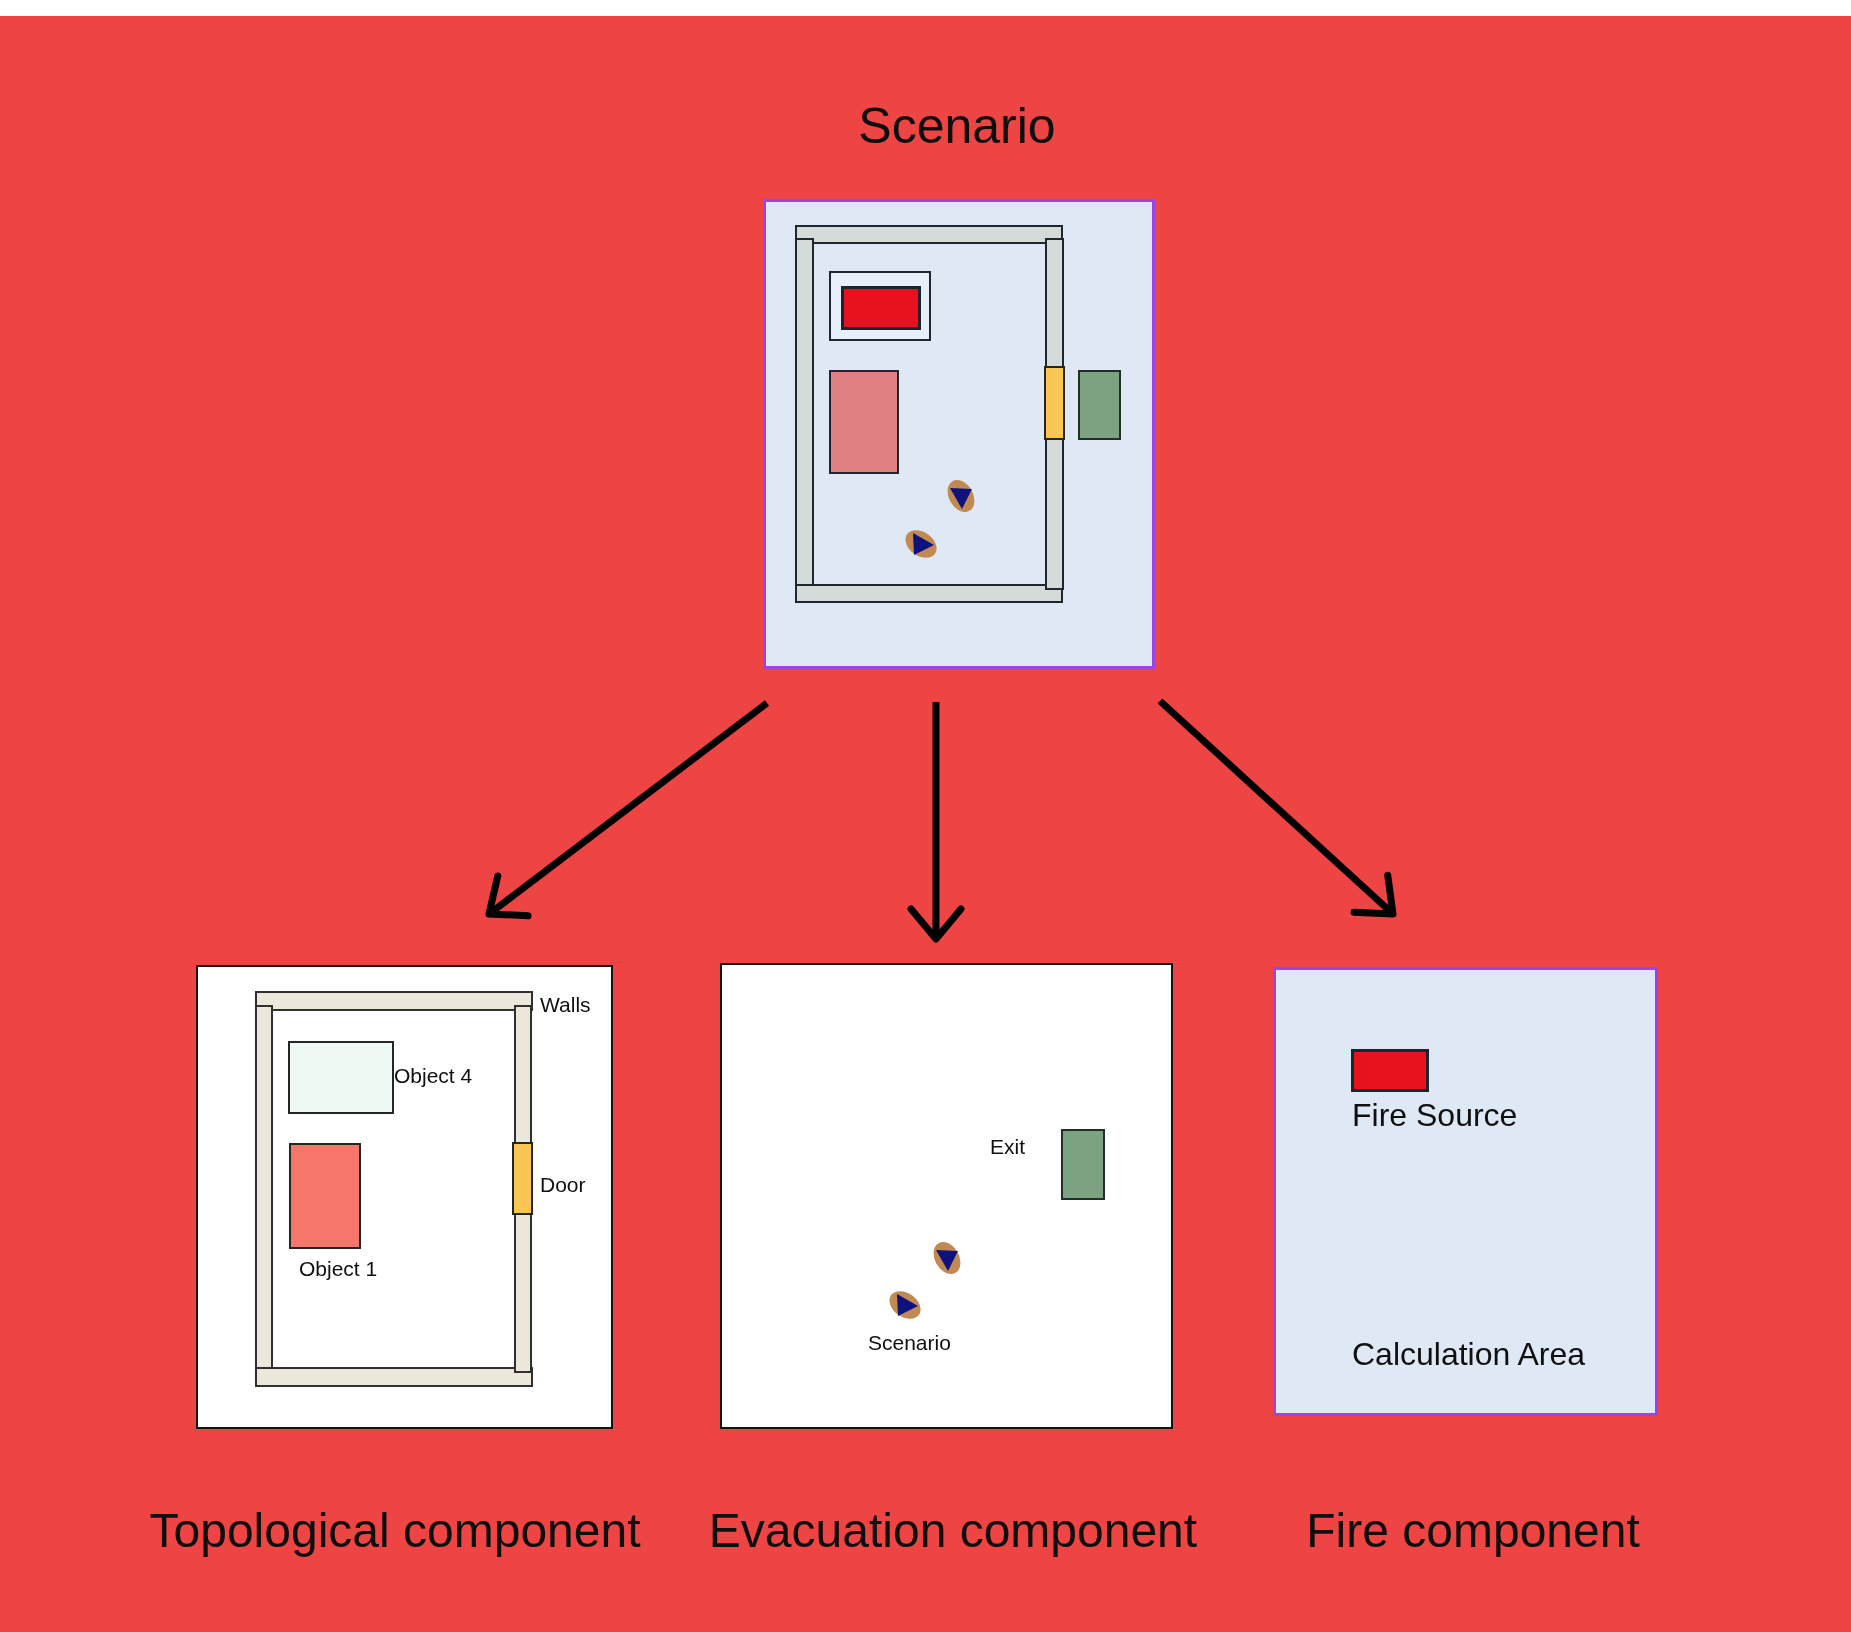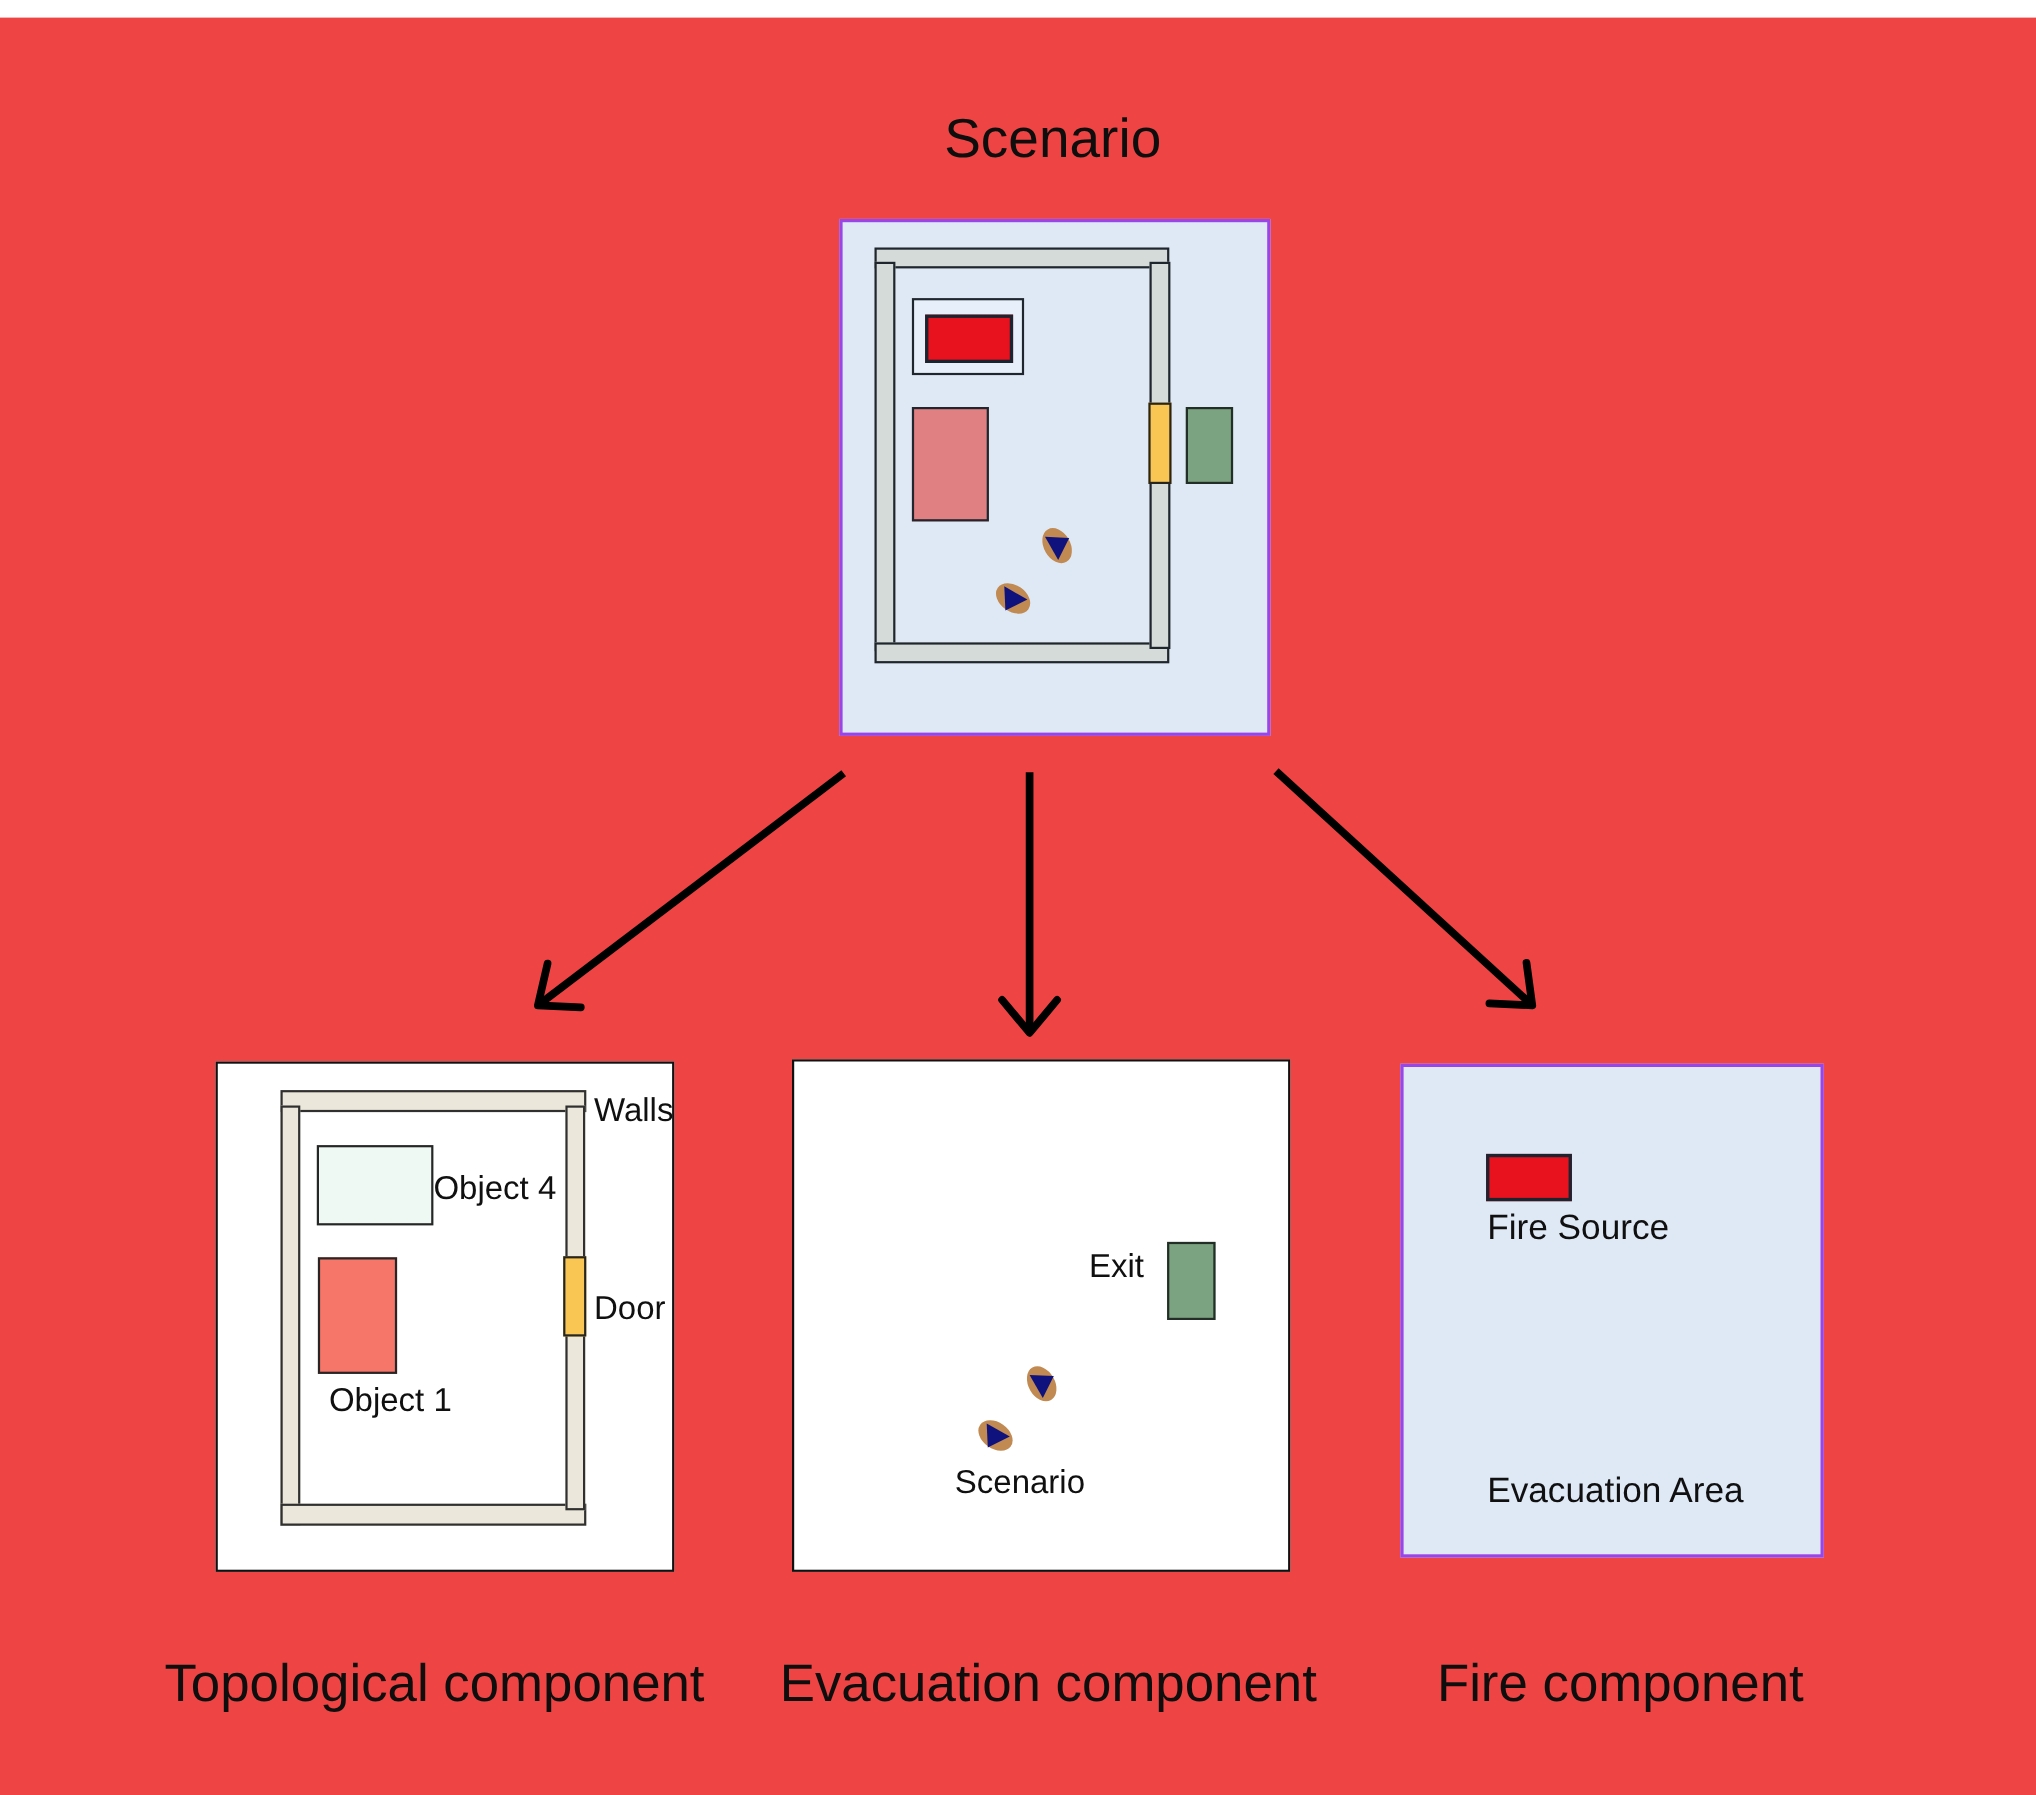--- a/index.html
+++ b/index.html
@@ -24,21 +24,21 @@
   }
   .wall-gray{background:#d5dbd8;border:2px solid #1f262e;}
   .wall-cream{background:#ebe7da;border:2px solid #303030;}
   .door{background:#f9c654;border:2px solid #26251f;}
   .exit{background:#7ca381;border:2px solid #232e26;}
   .fire-red{background:#e8111e;border:3px solid #1c2430;}
   .obj1-scenario{background:#e7f0fa;border:2px solid #1f262e;}
   .obj2-scenario{background:#e08083;border:2px solid #1f262e;}
   .obj1-topo{background:#eef9f3;border:2px solid #262626;}
   .obj2-topo{background:#f7766a;border:2px solid #262626;}
-  .lbl{position:absolute;font-size:30px;line-height:1.15;color:#101010;white-space:nowrap;}
+  .lbl{position:absolute;font-size:21px;line-height:1.15;color:#101010;white-space:nowrap;}
   .lbl-lg{position:absolute;font-size:32px;line-height:1.15;color:#101010;white-space:nowrap;}
   svg.arrows{position:absolute;left:0;top:0;}
   svg.occ{position:absolute;overflow:visible;}
 </style>
 </head>
 <body>
 
 <div class="canvas">
 
   <div class="title">Scenario</div>
@@ -110,20 +110,20 @@
     <svg class="occ" style="left:161px;top:318px;" width="44" height="44" viewBox="-22 -22 44 44">
       <ellipse rx="17" ry="12" transform="rotate(35)" fill="#c18a52"></ellipse>
       <polygon points="-8,-11 -7,11 13,1" fill="#0f127d"></polygon>
     </svg>
     <div class="lbl" style="left:146px;top:366px;">Scenario</div>
   </div>
 
   <div class="panel-blue" style="left:1273px;top:951px;width:385px;height:449px;">
     <div class="abs fire-red" style="left:75px;top:79px;width:72px;height:37px;"></div>
     <div class="lbl-lg" style="left:76px;top:127px;">Fire Source</div>
-    <div class="lbl-lg" style="left:76px;top:366px;">Evacuation Area</div>
+    <div class="lbl-lg" style="left:76px;top:366px;">Calculation Area</div>
   </div>
 
   <div class="caption" style="left:673px;">Evacuation component</div>
   <div class="caption" style="left:115px;">Topological component</div>
   <div class="caption" style="left:1193px;">Fire component</div>
 
 </div>
 
 </body></html>

